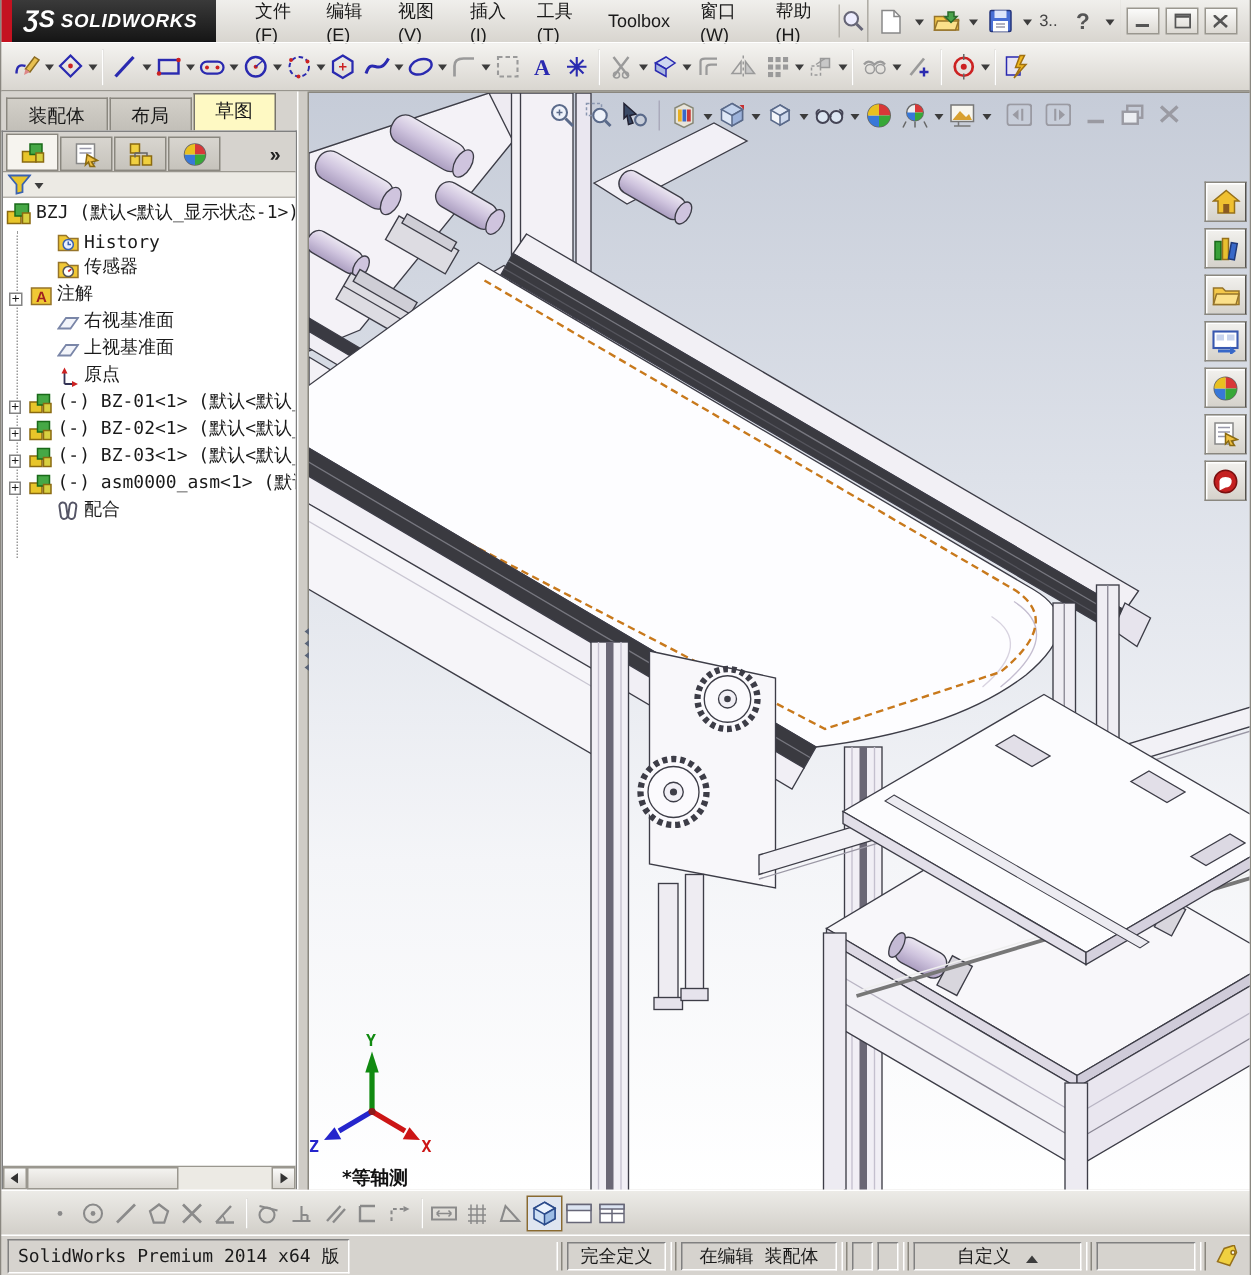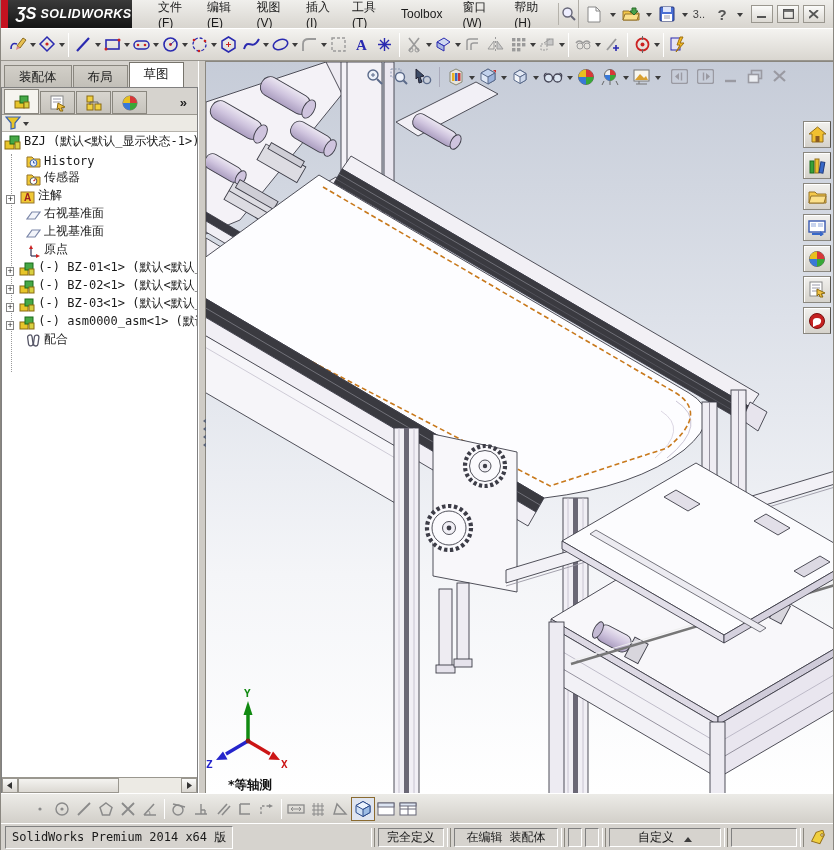--- a/index.html
+++ b/index.html
@@ -2,53 +2,53 @@
 <html><head>
 <meta charset="utf-8">
 <style>
 *{margin:0;padding:0;box-sizing:border-box}
 html,body{width:834px;height:850px;overflow:hidden}
 body{font-family:"Liberation Sans",sans-serif;font-size:12px;color:#1a1a1a;background:#d6d3ce}
 .win{width:834px;height:850px;display:flex;flex-direction:column;border-left:1px solid #8a8780;border-right:1px solid #8a8780;background:#d6d3ce}
 
 .titlebar{height:28px;display:flex;align-items:stretch;flex:0 0 28px}
 .redstripe{width:7px;background:#c41220}
-.logoarea{width:124px;background:linear-gradient(#3a3a3a,#151515);display:flex;align-items:center;padding-left:8px;color:#fff;white-space:nowrap}
+.logoarea{width:136px;background:linear-gradient(#3a3a3a,#151515);display:flex;align-items:center;padding-left:8px;color:#fff;white-space:nowrap}
 .logoglyph{font-style:italic;font-weight:bold;font-size:16px;margin-right:4px}
 .logoname{font-weight:bold;font-size:12.5px;letter-spacing:.5px;font-style:italic}
 .menuarea{flex:1;background:linear-gradient(#f0efec,#d8d5cf);display:flex;align-items:center;padding-left:16px}
 .menu{padding:4px 10px;cursor:default}
 .searchbtn{width:26px;height:22px;display:flex;align-items:center;justify-content:center;margin-left:4px;border-left:1px solid #b5b2ab}
 .qbar{display:flex;align-items:center;gap:3px;background:linear-gradient(#f0efec,#d8d5cf);padding:0 4px;border-left:1px solid #b0ada6}
 .qbtn{width:24px;height:22px;display:flex;align-items:center;justify-content:center}
 .qmore{font-size:11px;color:#444;padding:0 2px}
 .car{width:0;height:0;border:3px solid transparent;border-top:4px solid #3c3c3c;margin-top:4px}
 .winbtns{display:flex;align-items:center;gap:4px;background:linear-gradient(#f0efec,#d8d5cf);padding:0 8px 0 4px}
 .wbtn{width:22px;height:18px;border:1px solid #9a978f;background:linear-gradient(#fbfbfa,#dcd9d3);display:flex;align-items:center;justify-content:center}
 
 .t2{height:33px;flex:0 0 33px;background:linear-gradient(#f4f3f0,#d9d6d0);border-top:1px solid #fff;border-bottom:1px solid #98958e;display:flex;align-items:center;padding-left:6px}
 .ti{width:23px;height:24px;display:flex;align-items:center;justify-content:center}
 .tsep{width:1px;height:24px;background:#a5a29b;border-right:1px solid #fff;margin:0 3px}
 
 .main{flex:1;display:flex;min-height:0}
 .leftcol{width:197px;flex:0 0 197px;display:flex;flex-direction:column;background:#d6d3ce}
 .cmdtabs{height:26px;flex:0 0 26px;display:flex;align-items:flex-end;padding-left:3px;gap:1px;background:#d6d3ce}
 .ctab{height:22px;padding:3px 14px;background:linear-gradient(#d2cfc8,#c2bfb8);border:1px solid #8a877f;border-bottom:none;font-size:12.5px}
-.ctab.active{background:#ffffff;height:25px;border-color:#77746c}
+.ctab.active{background:#fef9c3;height:25px;border-color:#77746c}
 .panel{flex:1;display:flex;flex-direction:column;border:1px solid #808080;border-bottom:none;background:#fff;min-height:0}
 .ptabs{height:27px;flex:0 0 27px;background:#d6d3ce;display:flex;align-items:flex-end;padding:2px 2px 0 2px;border-bottom:1px solid #9a978f}
 .ptab{width:35px;height:23px;border:1px solid #8a877f;background:linear-gradient(#d8d5cf,#c6c3bc);display:flex;align-items:center;justify-content:center;margin-right:1px}
 .ptab.active{background:#f6f4ef;height:25px}
 .pmore{margin-left:auto;padding:0 8px 4px 0;font-size:13px;color:#222;font-weight:bold}
 .filterrow{height:17px;flex:0 0 17px;background:#eceae4;border-bottom:1px solid #b5b2ab;display:flex;align-items:center;padding-left:3px;gap:2px}
 .tree{flex:1;background:#fff;position:relative;overflow:hidden;font-family:"DejaVu Sans Mono","DejaVu Sans",sans-serif;font-size:12px}
 .guide{position:absolute;left:9px;top:22px;height:218px;border-left:1px dotted #9a9a9a}
 .trow{height:18px;display:flex;align-items:flex-end;white-space:nowrap;position:relative;z-index:1}
 .trow .lbl{margin-left:3px;overflow:hidden}
-.ind0{padding-left:2px}.ind1{padding-left:24px}.ind1e{padding-left:4px}
+.ind0{padding-left:2px}.ind1{padding-left:36px}.ind1e{padding-left:4px}
 .ebox{width:9px;height:9px;border:1px solid #848484;background:#fff;font-size:9px;line-height:7px;text-align:center;margin-right:5px;font-family:"Liberation Sans",sans-serif}
 .ticon{flex:0 0 auto}
 .hscroll{height:16px;flex:0 0 16px;background:#eceae4;border-top:1px solid #9a978f;display:flex}
 .sbtn{width:16px;height:15px;border:1px solid #9a978f;background:linear-gradient(#fbfbfa,#d8d5cf);display:flex;align-items:center;justify-content:center}
 .strack{flex:1;position:relative}
 .sthumb{position:absolute;left:0;top:0;height:15px;width:62%;border:1px solid #9a978f;background:linear-gradient(#f4f3f0,#dcd9d3)}
 .splitter{width:8px;flex:0 0 8px;background:#cfccc6;border-left:1px solid #fff;border-right:1px solid #8a877f;position:relative}
 .sphandle{position:absolute;left:0;top:355px;width:8px}
 .sarr{width:0;height:0;border:3px solid transparent;border-right:4px solid #5a6478;margin:2px auto}
 

